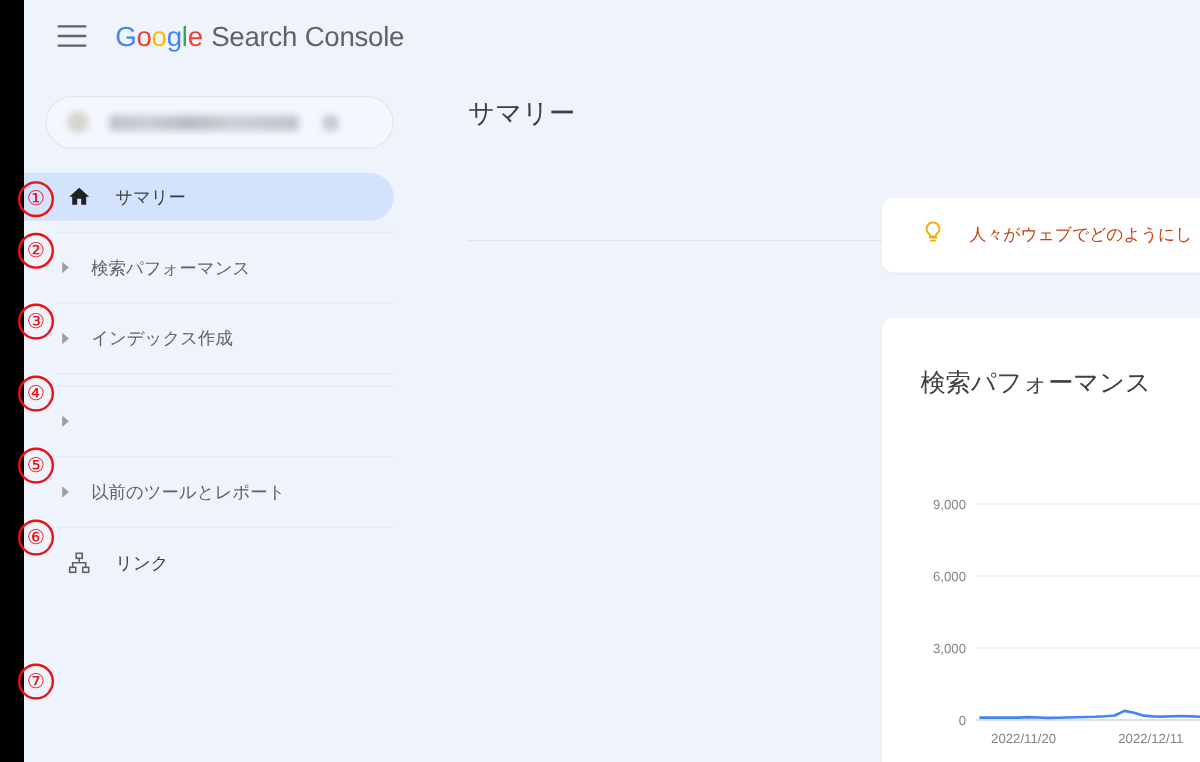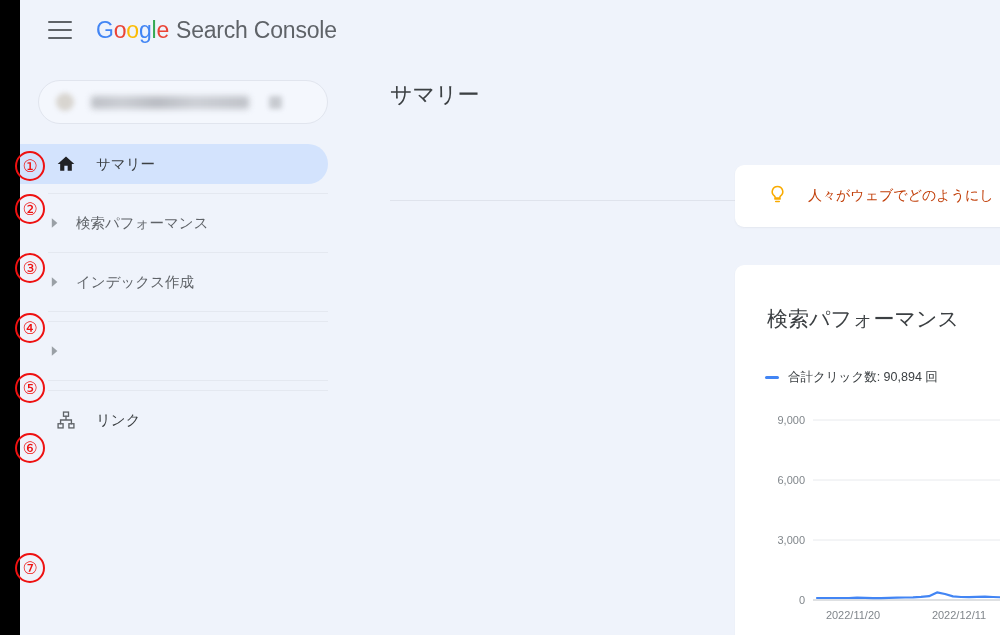--- a/index.html
+++ b/index.html
@@ -307,20 +307,28 @@
       <div class="nav-item">
         <span class="nav-caret">
           <svg viewBox="0 0 10 12" width="8" height="10">
               <path d="M1 0l7 6-7 6z" fill="#9aa0a6"></path>
             </svg>
         </span>
       </div>
 
       <div class="nav-divider"></div>
 
+      <div class="nav-item">
+        <span class="nav-caret">
+          <svg viewBox="0 0 10 12" width="8" height="10">
+              <path d="M1 0l7 6-7 6z" fill="#9aa0a6"></path>
+            </svg>
+        </span>
+        <span class="nav-label">以前のツールとレポート</span>
+      </div>
 
       <div class="nav-divider"></div>
 
       <div class="nav-item strong">
         <span class="nav-icon">
           <svg viewBox="0 0 24 24" width="20" height="20" fill="none" stroke="#5f6368" stroke-width="1.6">
             <rect x="9" y="2.5" width="6" height="5"></rect>
             <rect x="2.5" y="16.5" width="6" height="5"></rect>
             <rect x="15.5" y="16.5" width="6" height="5"></rect>
             <path d="M12 7.5v4.5M5.5 16.5V12h13v4.5" stroke-linecap="round"></path>
@@ -342,24 +350,20 @@
         <svg viewBox="0 0 24 24" width="21" height="21" fill="none" stroke="#f9ab00" stroke-width="1.8">
           <path d="M9 17h6M10 20h4" stroke-linecap="round"></path>
           <path d="M12 2.8a6 6 0 00-3.6 10.8c.6.5.9 1.1.9 1.8v.6h5.4v-.6c0-.7.3-1.3.9-1.8A6 6 0 0012 2.8z" stroke-linejoin="round"></path>
         </svg>
       </span>
       <span class="tip-text">人々がウェブでどのようにし</span>
     </div>
 
     <div class="perf-card">
       <div class="perf-title">検索パフォーマンス</div>
-      <div class="legend">
-        <span class="legend-swatch"></span>
-        <span class="legend-label">合計クリック数: 90,894 回</span>
-      </div>
 
       <div class="chart">
         <svg width="330" height="260" viewBox="0 0 330 260">
 
           <line class="gridline" x1="78" y1="15" x2="330" y2="15"></line>
           <line class="gridline" x1="78" y1="75" x2="330" y2="75"></line>
           <line class="gridline" x1="78" y1="135" x2="330" y2="135"></line>
           <line class="axisline" x1="78" y1="195" x2="330" y2="195"></line>
 
           <text class="ytick" x="70" y="19">9,000</text>

